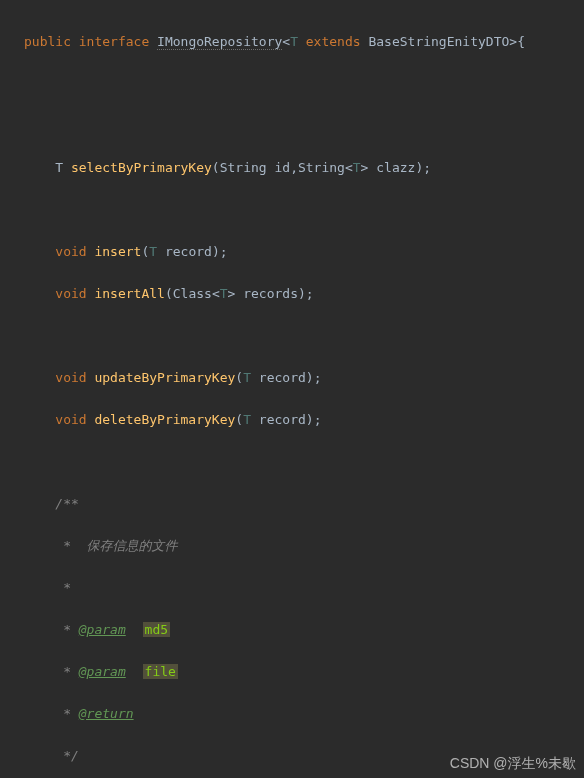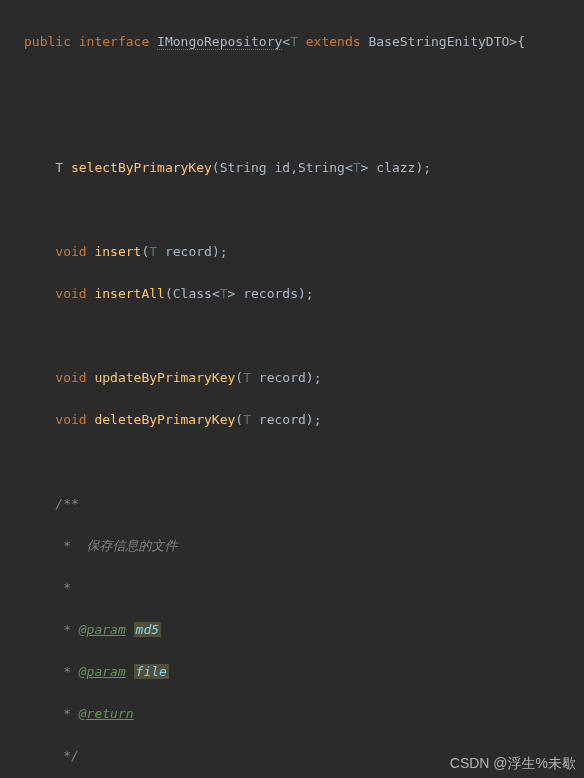--- a/index.html
+++ b/index.html
@@ -20,21 +20,21 @@
   }
   .line { padding-left: 24px; min-height: 21px; }
   .kw { color: #cc7832; }
   .type { color: #a9b7c6; }
   .iface { color: #a9b7c6; border-bottom: 1px dotted #6e6e6e; }
   .method { color: #ffc66d; }
   .generic { color: #507874; }
   .punct { color: #a9b7c6; }
   .comment { color: #808080; font-style: italic; }
   .doc-tag { color: #629755; font-style: italic; text-decoration: underline; text-align: center; }
-  .doc-param { background: #52503a; color: #7dd3fc; font-style: italic; padding: 0 2px; }
+  .doc-param { background: #52503a; color: #84cc16; padding: 0 2px; margin-left: 9px; }
   .watermark {
     position: absolute;
     right: 8px;
     bottom: 4px;
     color: #c8c8c8;
     font-family: sans-serif;
     font-size: 14px;
     opacity: 0.85;
     pointer-events: none;
     margin-left: 40px;

